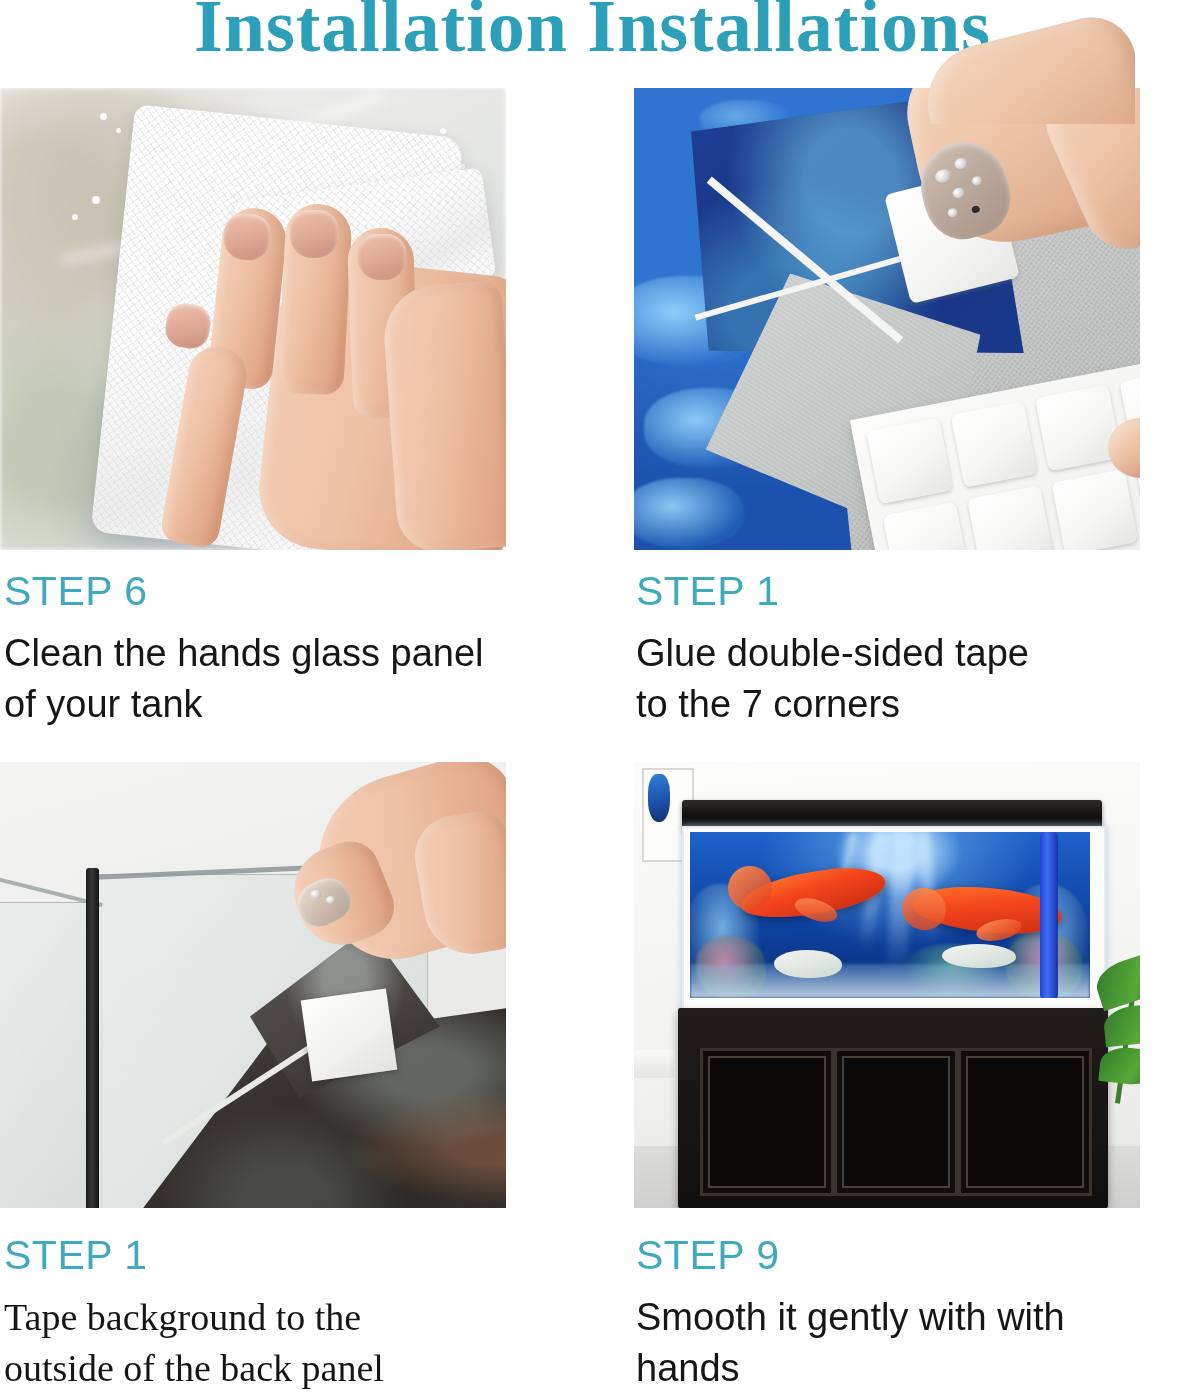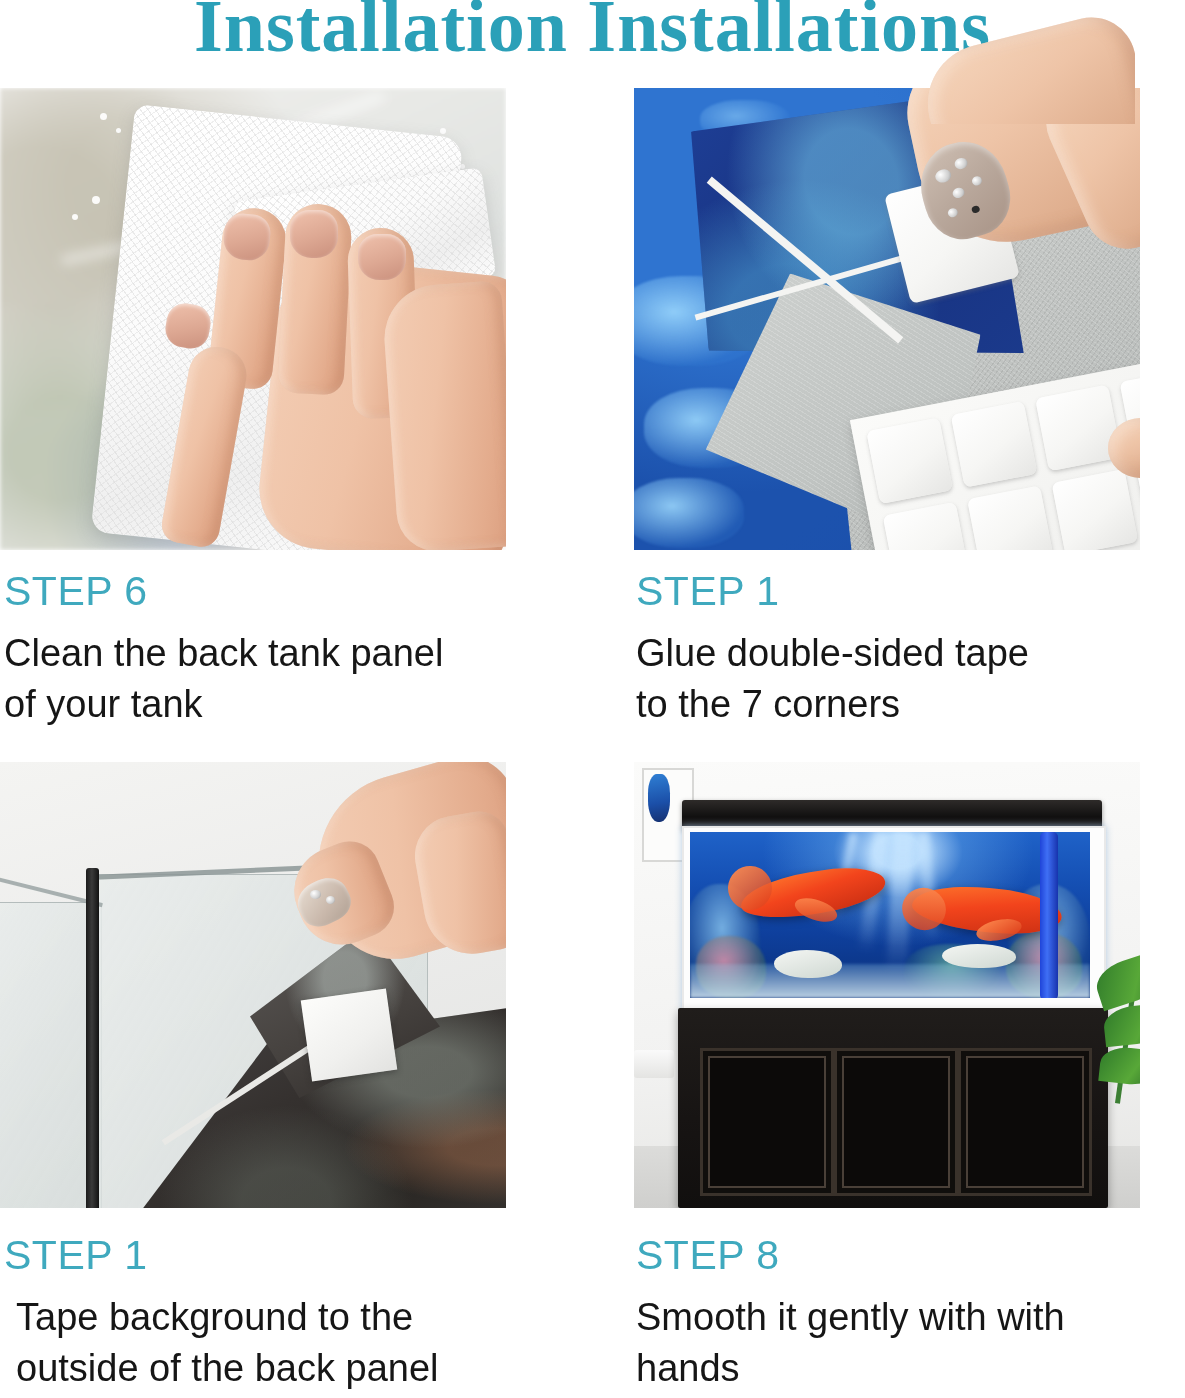--- a/index.html
+++ b/index.html
@@ -57,21 +57,21 @@
   #photo-3 { left: 0px;   top: 762px; width: 506px; height: 446px; }
   #photo-4 { left: 634px; top: 762px; width: 506px; height: 446px; }
 
   #head-1 { left: 4px;   top: 568px; }
   #head-2 { left: 636px; top: 568px; }
   #head-3 { left: 4px;   top: 1232px; }
   #head-4 { left: 636px; top: 1232px; }
 
   #body-1 { left: 4px;   top: 628px; width: 560px; }
   #body-2 { left: 636px; top: 628px; width: 545px; }
-  #body-3 { left: 16px;   top: 1292px; width: 560px; }
+  #body-3 { left: 4px;   top: 1292px; width: 560px; font-family: Liberation Serif, serif; }
   #body-4 { left: 636px; top: 1292px; width: 545px; }
 
   
   .p1-bg {
     position: absolute; inset: 0;
     background:
       radial-gradient(circle at 12% 78%, rgba(170,180,150,.55) 0 9%, rgba(0,0,0,0) 26%),
       radial-gradient(circle at 33% 86%, rgba(120,150,190,.40) 0 8%, rgba(0,0,0,0) 24%),
       radial-gradient(circle at 48% 74%, rgba(210,190,120,.35) 0 8%, rgba(0,0,0,0) 22%),
       radial-gradient(circle at 8% 30%, rgba(185,180,160,.55) 0 14%, rgba(0,0,0,0) 34%),
@@ -483,26 +483,26 @@
   <div class="p4-door" style="left:200px;top:286px;width:118px;height:142px;"></div>
   <div class="p4-door" style="left:324px;top:286px;width:128px;height:142px;"></div>
 
   <div class="p4-leafstem" style="left:490px;top:212px;width:5px;height:130px;transform:rotate(8deg);"></div>
   <div class="p4-leaf" style="left:462px;top:198px;width:66px;height:42px;transform:rotate(-18deg);"></div>
   <div class="p4-leaf" style="left:470px;top:244px;width:62px;height:38px;transform:rotate(-6deg);"></div>
   <div class="p4-leaf" style="left:466px;top:286px;width:58px;height:36px;transform:rotate(6deg);"></div>
 </div>
 
 <div class="caption-head" id="head-1">STEP 6</div>
-<div class="caption-body" id="body-1">Clean the back tank panel
+<div class="caption-body" id="body-1">Clean the hands glass panel
 of your tank</div>
 
 <div class="caption-head" id="head-2">STEP 1</div>
 <div class="caption-body" id="body-2">Glue double-sided tape
 to the 7 corners</div>
 
 <div class="caption-head" id="head-3">STEP 1</div>
 <div class="caption-body" id="body-3">Tape background to the
 outside of the back panel</div>
 
-<div class="caption-head" id="head-4">STEP 8</div>
+<div class="caption-head" id="head-4">STEP 9</div>
 <div class="caption-body" id="body-4">Smooth it gently with with
 hands</div>
 
 </body></html>

